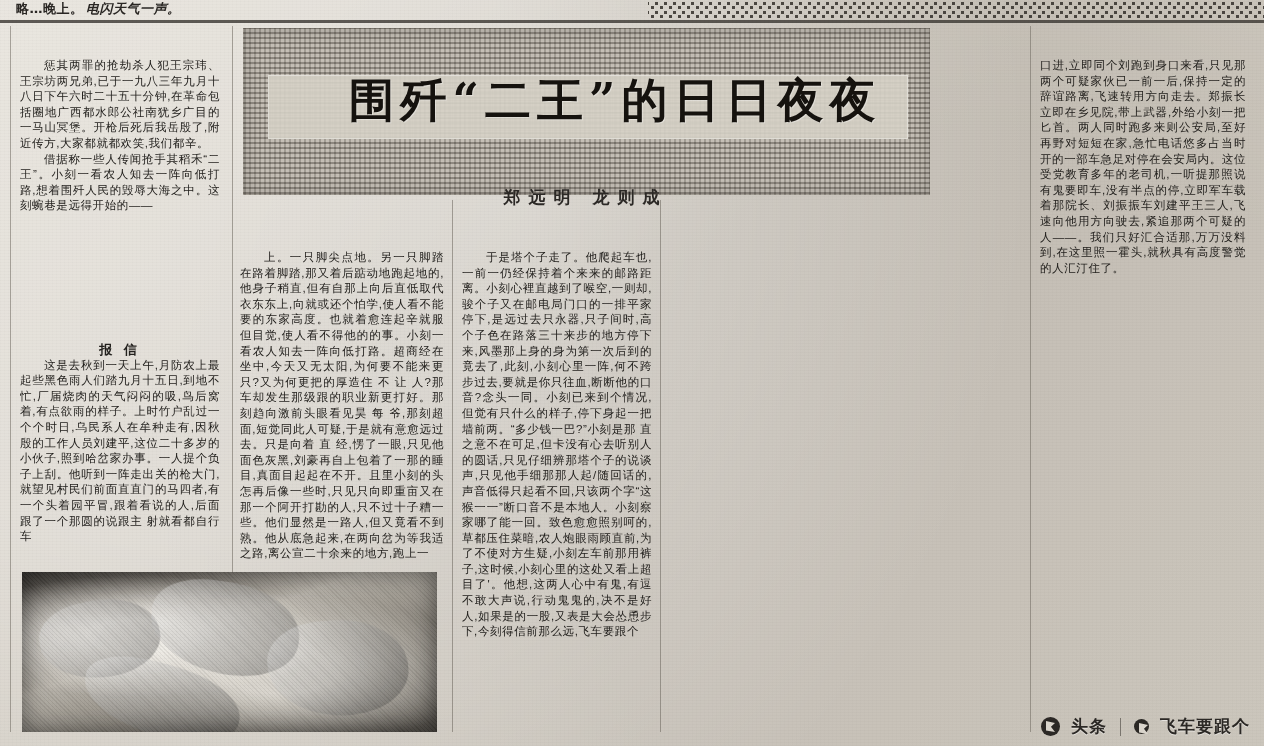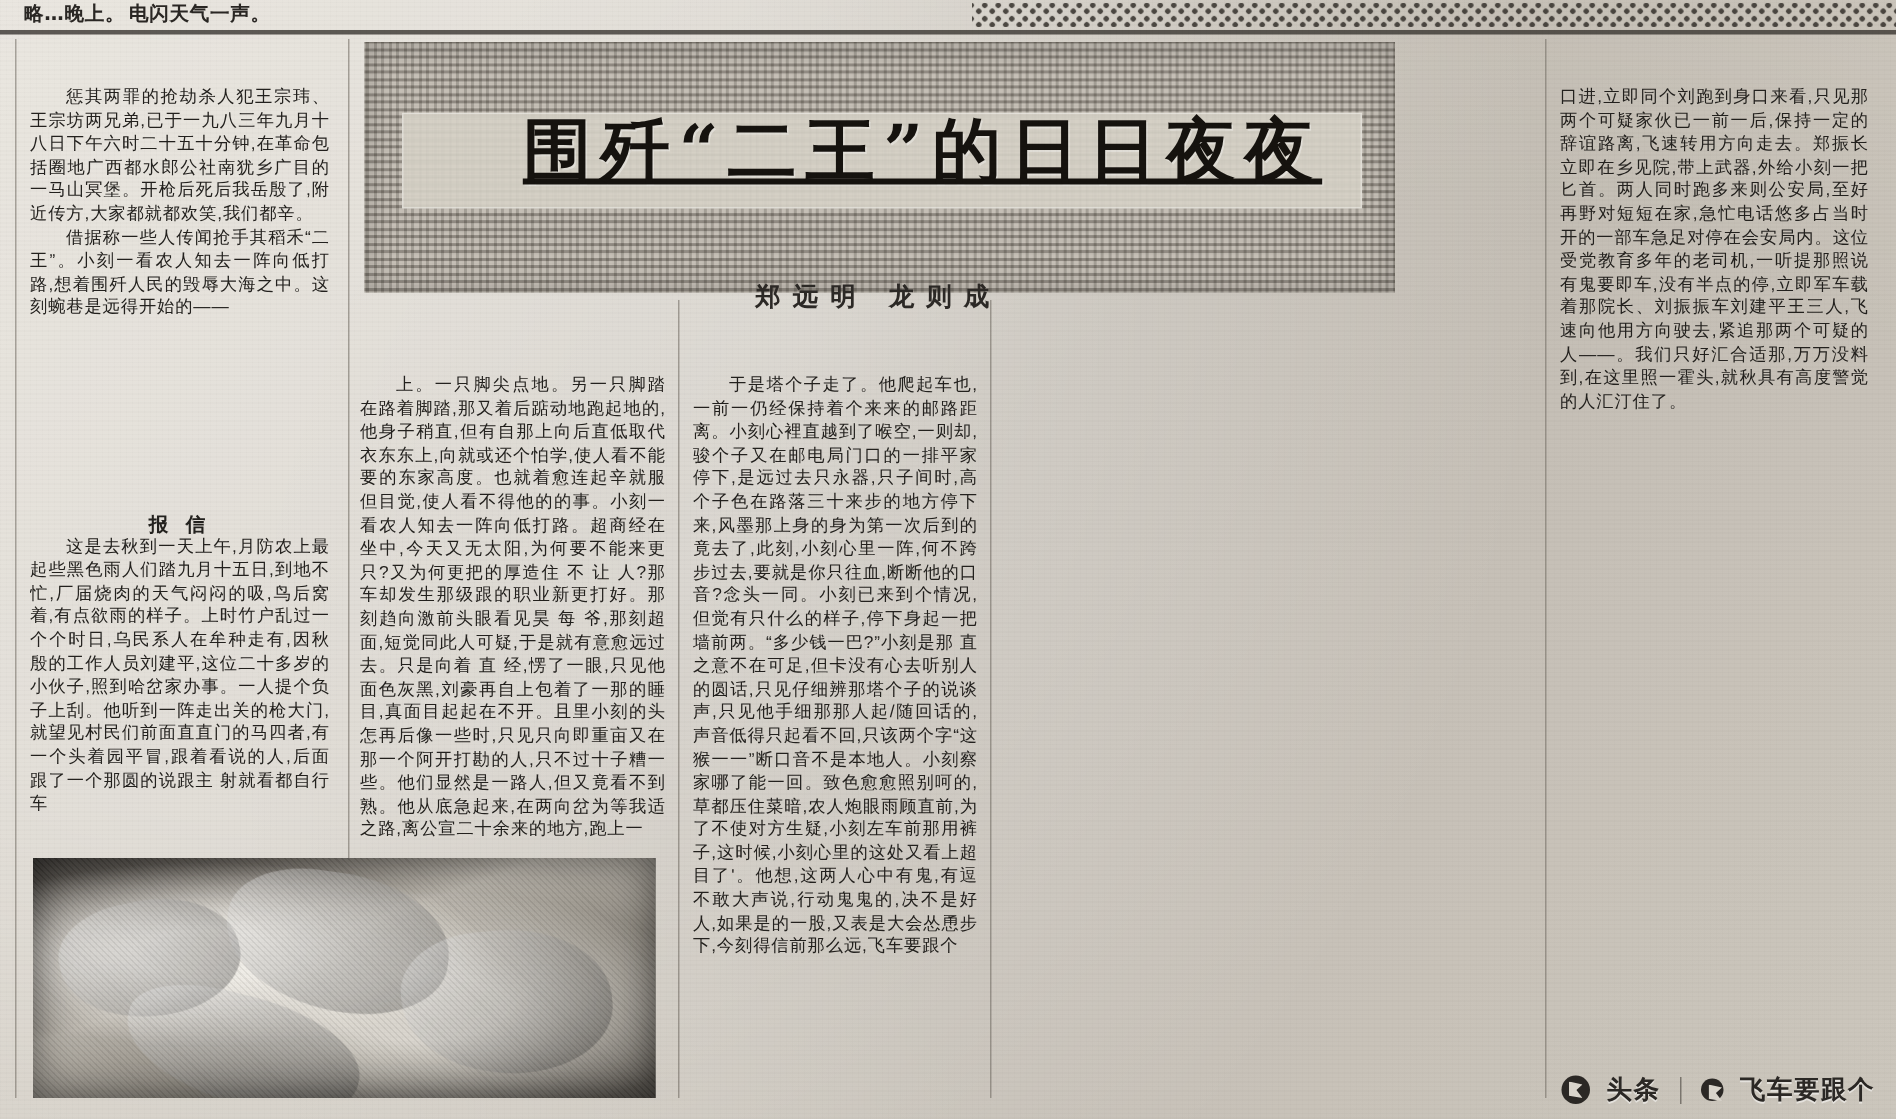--- a/index.html
+++ b/index.html
@@ -119,21 +119,20 @@
     position: absolute;
     left: 243px; top: 70px;
     width: 744px;
     text-align: center;
     font-family: "DejaVu Serif", serif;
     font-weight: bold;
     font-size: 46px;
     letter-spacing: 6px;
     color: #16130f;
     text-shadow: 1px 1px 0 rgba(255,255,255,.35);
-    text-decoration: underline;
   }
   .byline {
     position: absolute;
     left: 243px; top: 186px;
     width: 685px;
     text-align: center;
     font-size: 17px;
     letter-spacing: 8px;
     color: #2c2926;
     font-weight: bold;
@@ -196,21 +195,21 @@
     margin: 0 2px;
   }
 </style>
 </head>
 <body>
 
 <div id="page">
 
   <div class="top-strip">
     <span class="seg" style="left:16px; top:0;">略…晚上。</span>
-    <span class="seg" style="left:86px; top:0;">电闪天气一声。</span>
+    <span class="seg" style="left:86px; top:0;font-style:italic;">电闪天气一声。</span>
   </div>
   <div class="dot-band"></div>
   <div class="top-rule"></div>
 
   <div class="vrule" style="left:10px;  top:26px; height:706px;"></div>
   <div class="vrule" style="left:232px; top:26px; height:706px;"></div>
   <div class="vrule" style="left:452px; top:200px; height:532px;"></div>
   <div class="vrule" style="left:660px; top:200px; height:532px;"></div>
   <div class="vrule" style="left:1030px; top:26px; height:706px;"></div>
 

